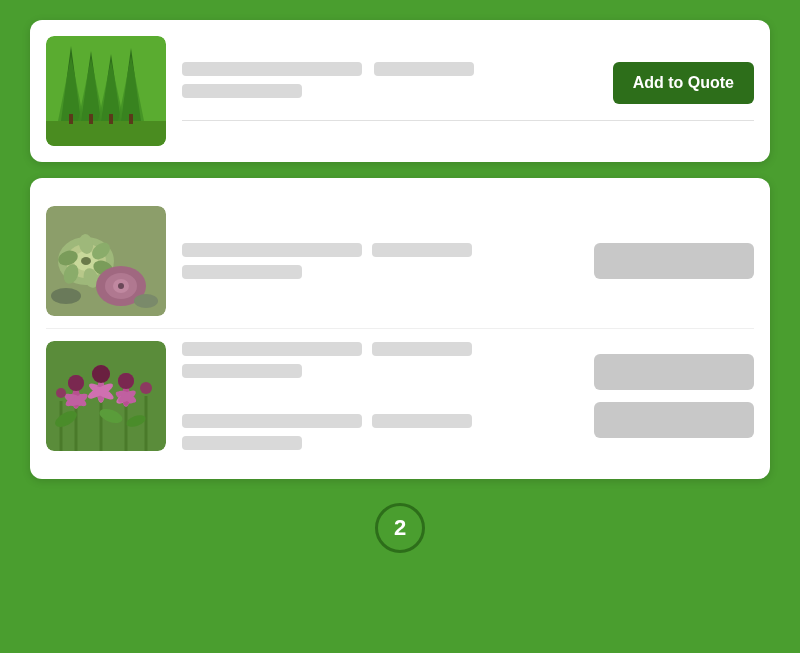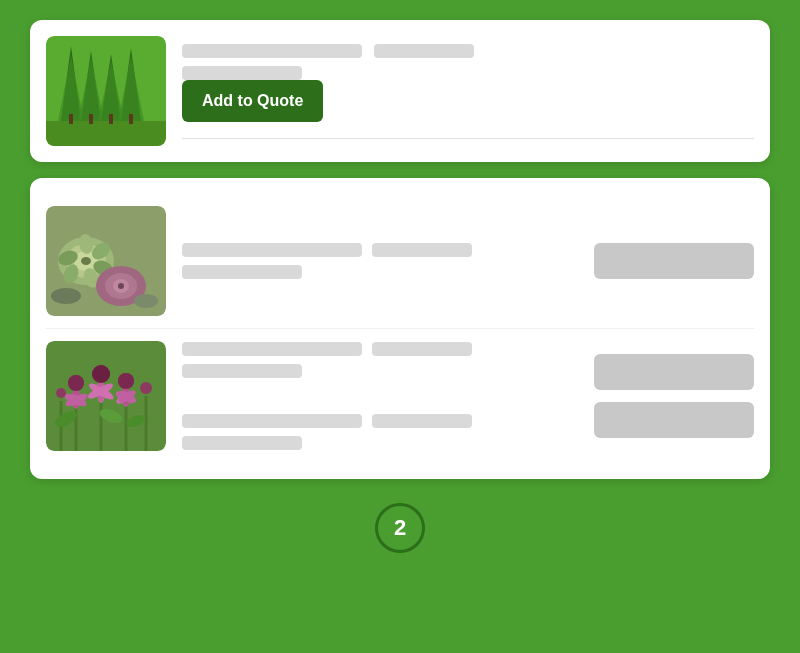--- a/index.html
+++ b/index.html
@@ -44,21 +44,20 @@
       flex: 1;
       display: flex;
       flex-direction: column;
       gap: 8px;
     }
 
     .card-1-top {
       display: flex;
       align-items: flex-start;
       justify-content: space-between;
-      flex-direction: column;
     }
 
     .card-1-info {
       display: flex;
       flex-direction: column;
       gap: 8px;
     }
 
     .placeholder-bar {
       background: #d9d9d9;

